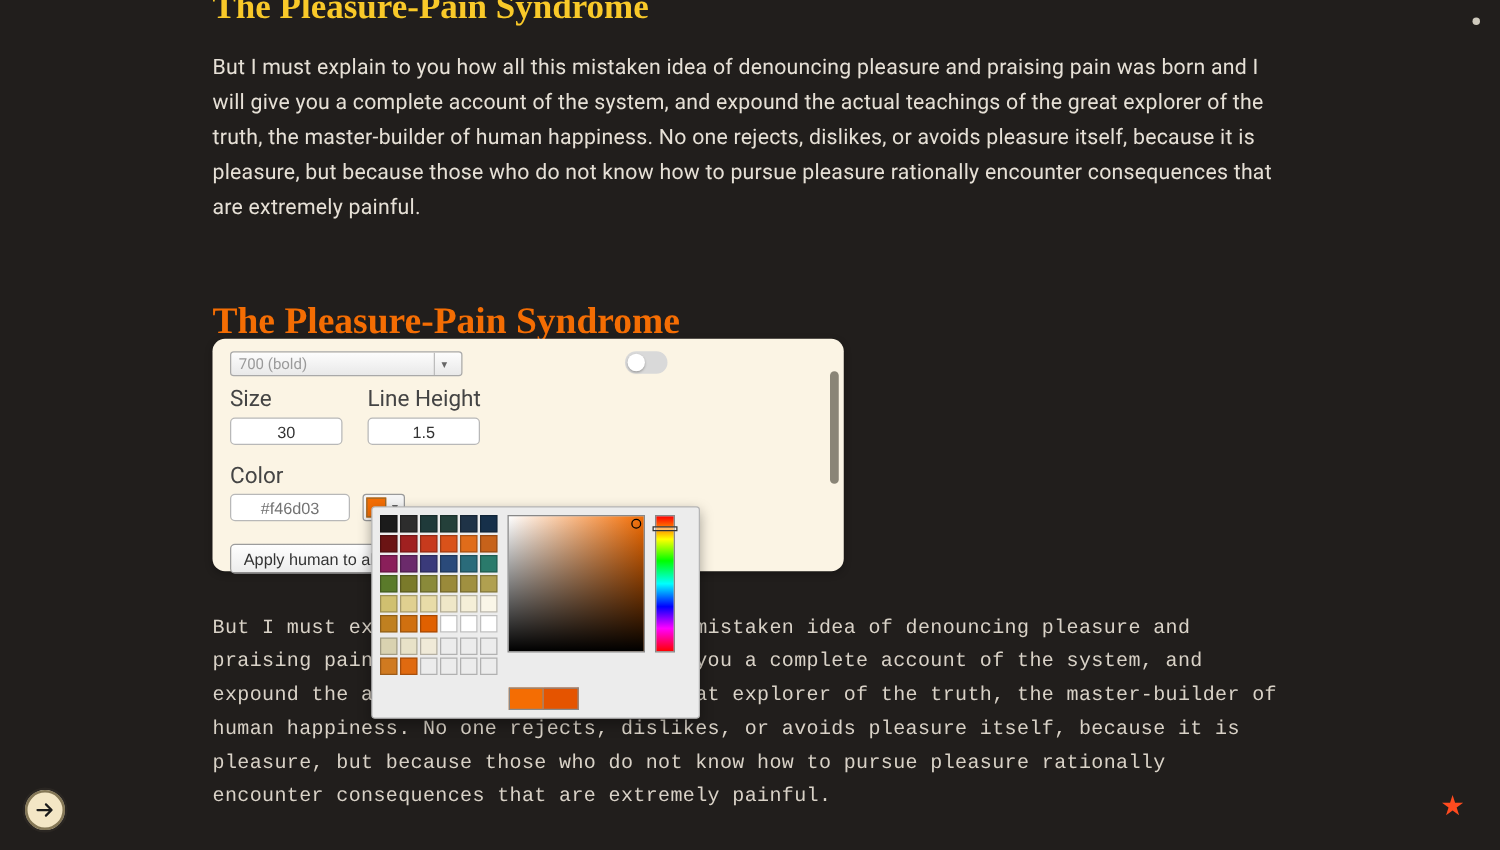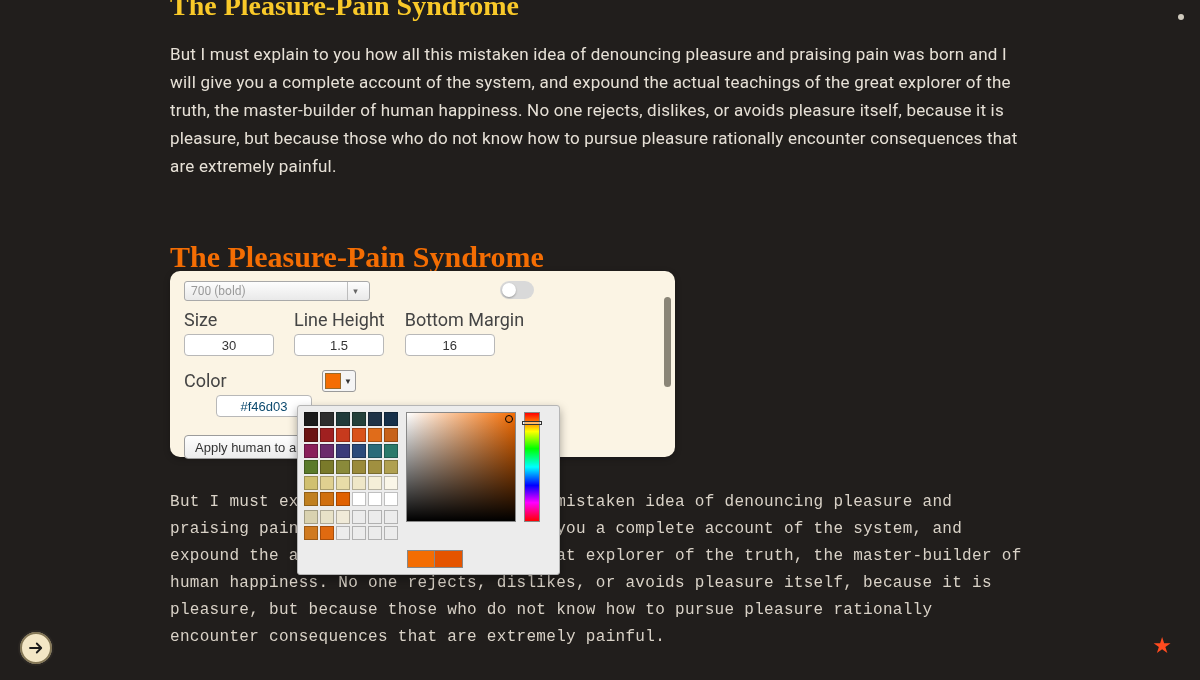--- a/index.html
+++ b/index.html
@@ -131,31 +131,30 @@
     width: 90px;
     height: 22px;
     background: #fff;
     border: 1px solid #b8b8b8;
     border-radius: 4px;
     text-align: center;
     font-size: 13px;
     color: #333;
     padding: 0;
   }
-  .color-row { display:flex; gap:10px; align-items:flex-start; margin-top: 14px;}
+  .color-row { display:flex; gap:10px; align-items:flex-end; margin-top: 14px;}
   .color-text {
     width: 96px;
     height: 22px;
     background:#fff;
     border:1px solid #b8b8b8;
     border-radius:4px;
     text-align:center;
     font-size:13px;
-    color:#0c4a6e;
-    margin-left:32px;
+    color:#737373;
   }
   .swatch-btn {
     width: 34px; height: 22px;
     border:1px solid #9a9a9a;
     border-radius:3px;
     background:#f5f5f5;
     display:flex;
     align-items:center;
     padding:2px;
     gap:2px;
@@ -292,24 +291,20 @@
   </div>
 
   <div class="row">
     <div class="field">
       <label>Size</label>
       <input class="num-input" value="30" style="">
     </div>
     <div class="field">
       <label>Line Height</label>
       <input class="num-input" value="1.5" style="">
-    </div>
-    <div class="field">
-      <label>Bottom Margin</label>
-      <input class="num-input" value="16" style="">
     </div>
   </div>
 
   <div class="color-row">
     <div class="field">
       <label>Color</label>
       <input class="color-text" value="#f46d03" style="">
     </div>
     <div class="swatch-btn">
       <div class="sw"></div>

